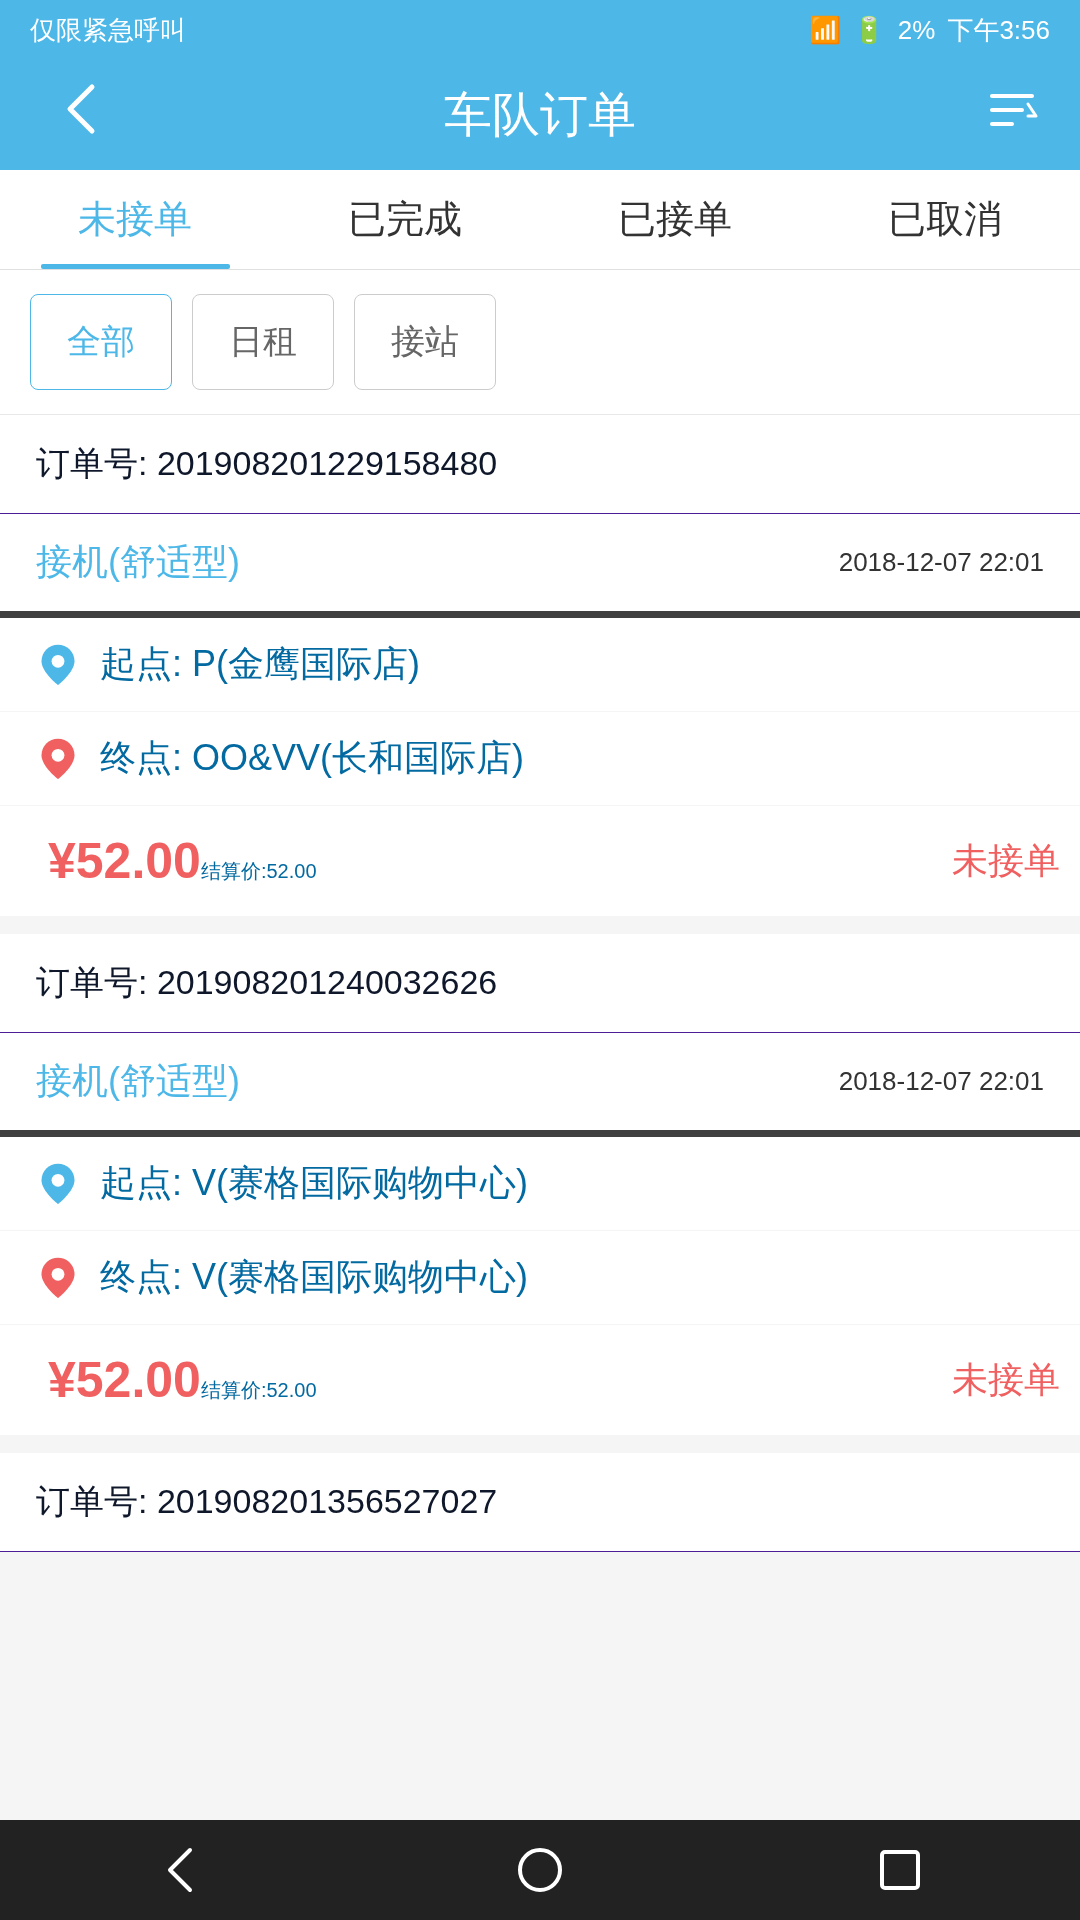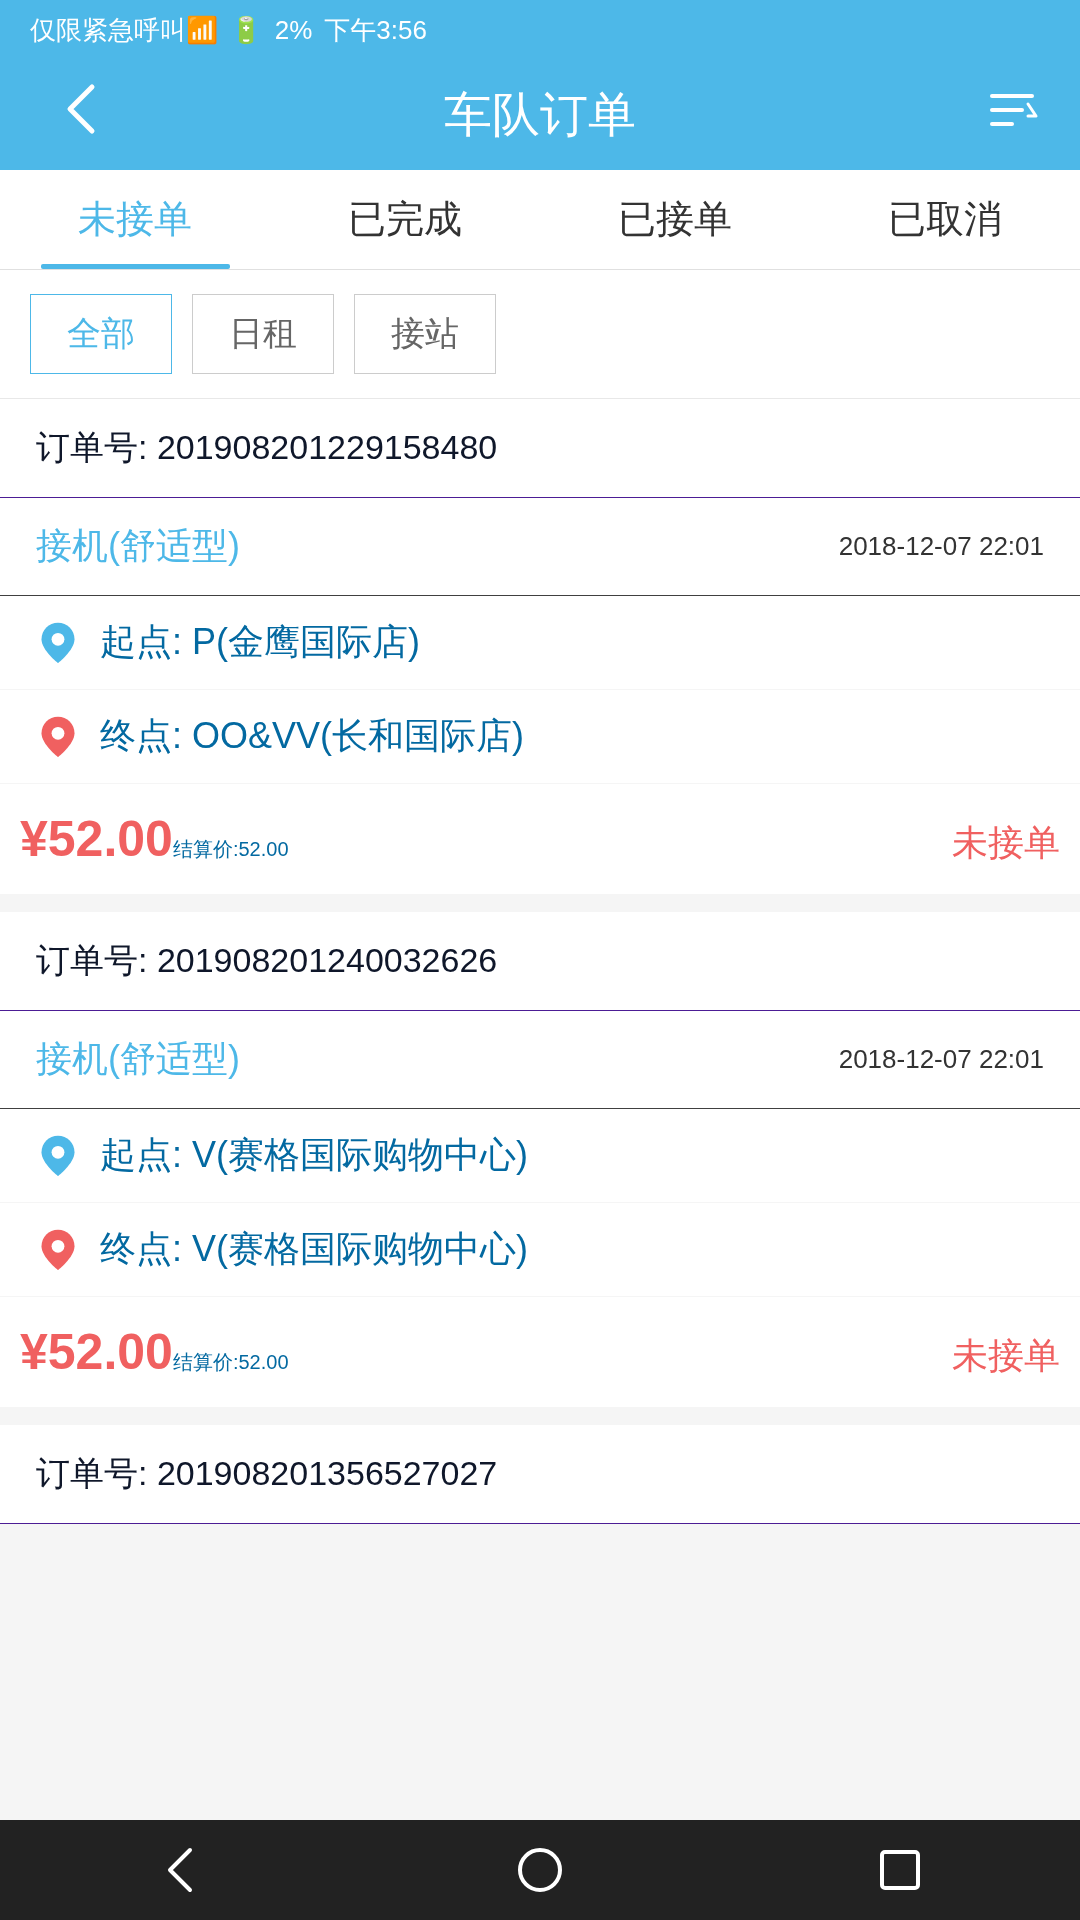--- a/index.html
+++ b/index.html
@@ -12,21 +12,21 @@
       display: flex;
       flex-direction: column;
     }
 
     
     .status-bar {
       background: #4db8e8;
       height: 60px;
       display: flex;
       align-items: center;
-      justify-content: flex-start;
+      justify-content: space-between;
       padding: 0 30px;
       color: white;
       font-size: 28px;
     }
     .status-bar .emergency {
       font-size: 26px;
     }
     .status-bar .right-icons {
       display: flex;
       align-items: center;
@@ -99,22 +99,22 @@
     .filter-bar {
       background: white;
       display: flex;
       align-items: center;
       gap: 20px;
       padding: 24px 30px;
       border-bottom: 1px solid #e8e8e8;
     }
     .filter-btn {
       border: 1px solid #ccc;
-      border-radius: 0;
-      padding: 16px 36px;
+      border-radius: 8px;
+      padding: 24px 36px;
       font-size: 34px;
       color: #666;
       background: white;
       cursor: pointer;
     }
     .filter-btn.active {
       border-color: #4db8e8;
       color: #4db8e8;
       background: white;
     }
@@ -132,21 +132,21 @@
       padding: 26px 36px;
       font-size: 34px;
       color: #0f172a;
       border-bottom: 1px solid #4c1d95;
     }
     .order-type-row {
       display: flex;
       justify-content: space-between;
       align-items: center;
       padding: 24px 36px;
-      border-bottom: 1px solid #404040;
+      border-bottom: 7px solid #404040;
     }
     .order-type {
       font-size: 36px;
       color: #4db8e8;
     }
     .order-time {
       font-size: 26px;
       color: #333;
     }
     .order-location-row {
@@ -170,22 +170,23 @@
     .location-icon.start svg .pin-body {
       fill: #4db8e8;
     }
     .location-text {
       font-size: 36px;
       color: #0369a1;
     }
     .order-price-row {
       display: flex;
       justify-content: space-between;
-      align-items: flex-end;
+      align-items: center;
       padding: 26px 20px;
+      margin-left: 28px;
     }
     .price-section {
       display: flex;
       align-items: baseline;
       gap: 0;
     }
     .price-main {
       font-size: 50px;
       color: #f06060;
       font-weight: bold;

